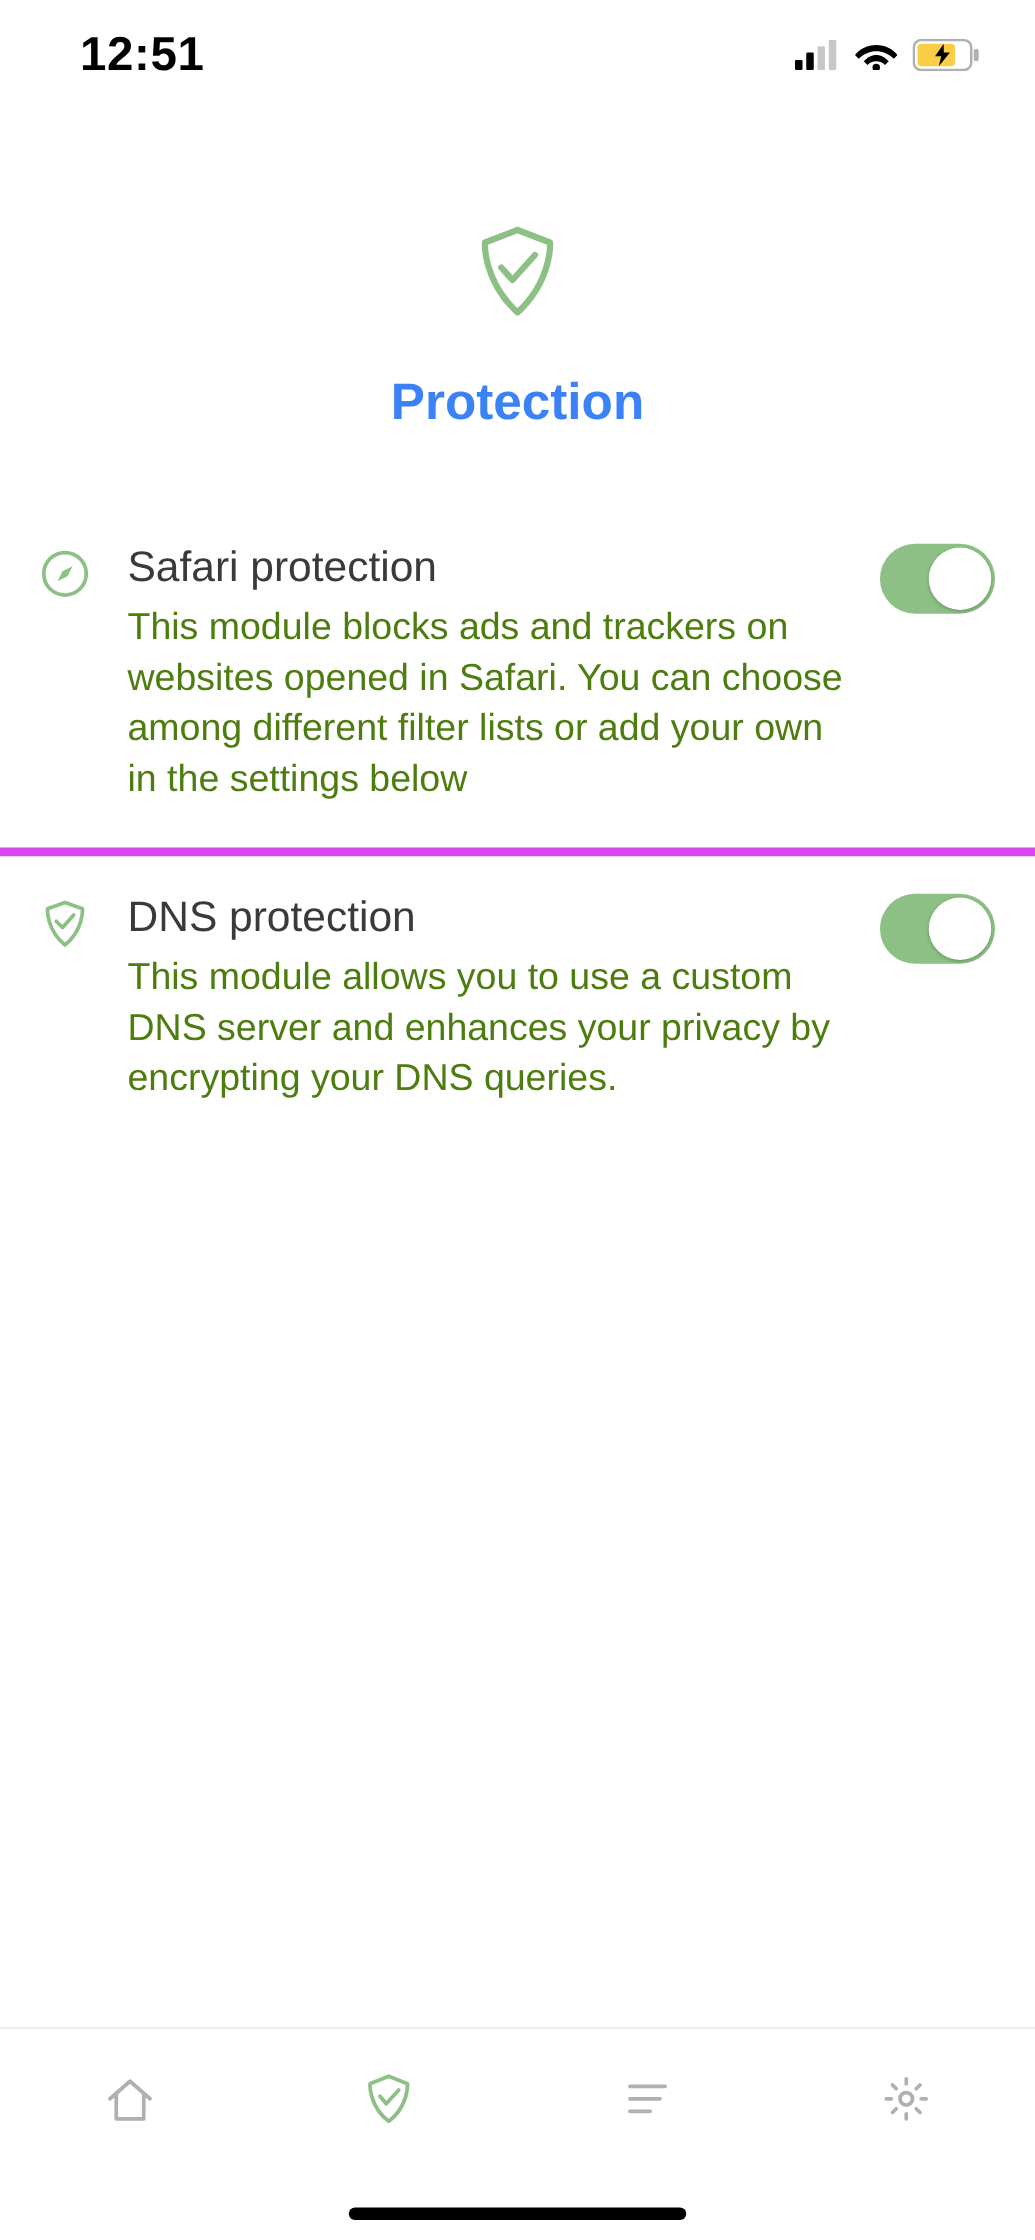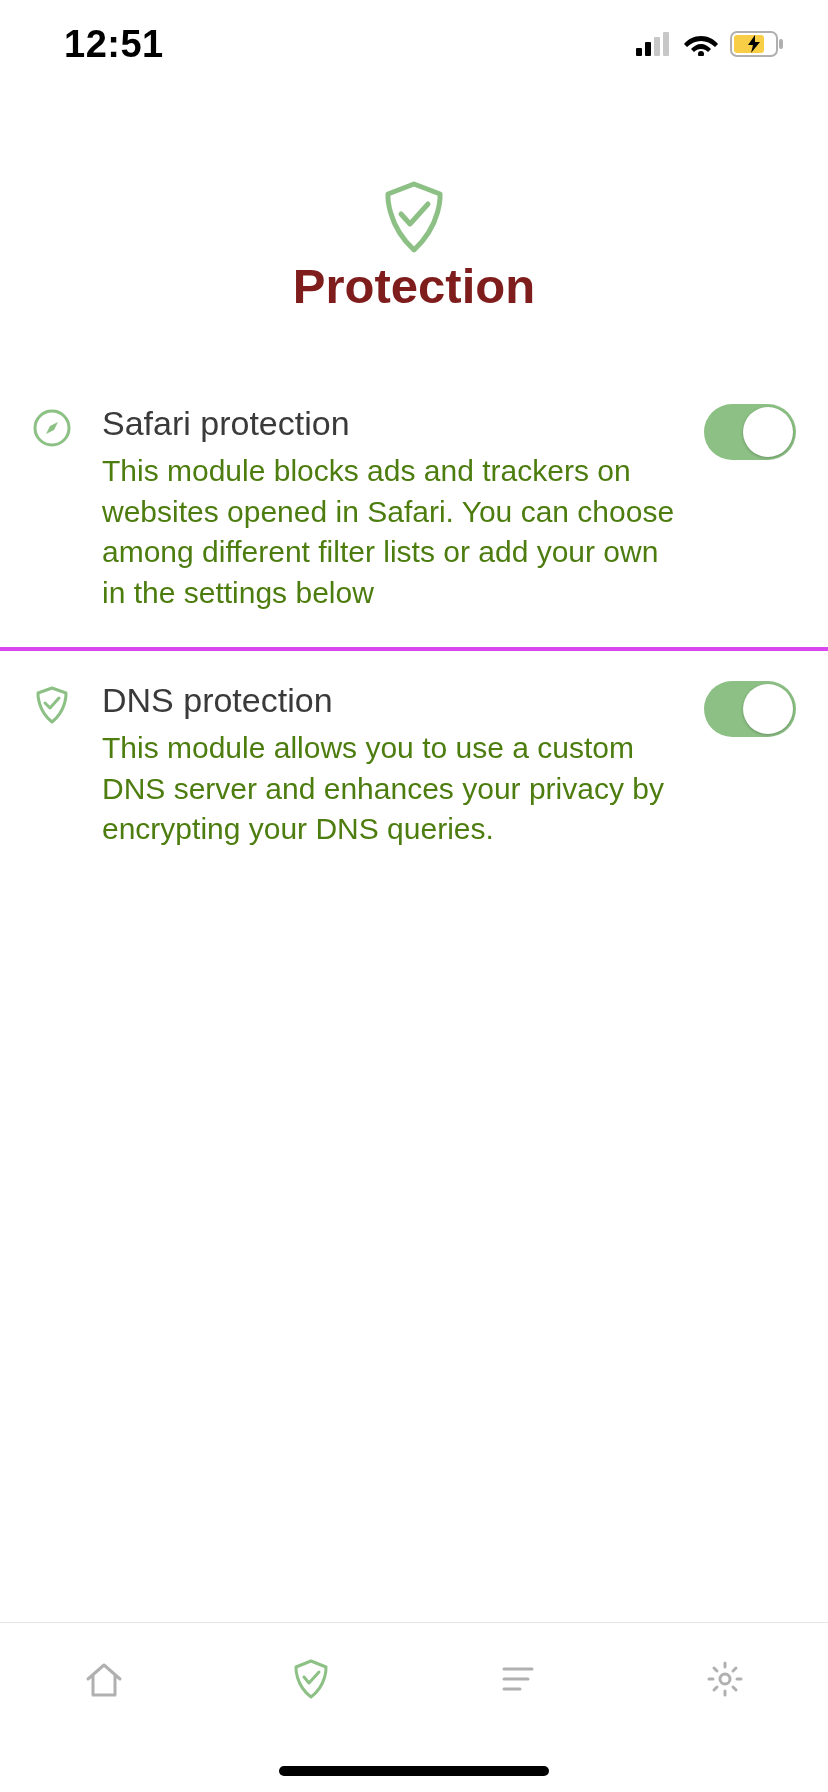--- a/index.html
+++ b/index.html
@@ -5,24 +5,24 @@
   * { box-sizing: border-box; margin: 0; padding: 0; }
   html, body { width: 828px; height: 1792px; background: #fff; font-family: -apple-system, "Helvetica Neue", Arial, sans-serif; color: #4a4a4a; overflow: hidden; }
 
   
   .status-bar { position: relative; width: 100%; height: 88px; display: flex; align-items: center; justify-content: space-between; padding: 0 40px; }
   .status-time { font-size: 38px; font-weight: 600; color: #000; letter-spacing: 0.5px; padding-left: 24px; }
   .status-icons { display: flex; align-items: center; gap: 12px; padding-right: 4px; }
 
   
   .header { display: flex; flex-direction: column; align-items: center; padding-top: 90px; padding-bottom: 60px; }
-  .page-title { font-size: 49px; font-weight: 700; color: #7f1d1d; }
+  .page-title { font-size: 41px; font-weight: 700; color: #3b82f6; margin-top: 40px; }
 
   
-  .item { display: flex; align-items: flex-start; padding: 30px 32px 34px 32px; border-bottom: 4px solid #d946ef; }
+  .item { display: flex; align-items: flex-start; padding: 30px 32px 34px 32px; border-bottom: 7px solid #d946ef; }
   .item:last-child { border-bottom: none; }
   .item-icon { width: 40px; height: 40px; flex-shrink: 0; margin-top: 4px; margin-right: 30px; }
   .item-text { flex: 1; padding-right: 20px; }
   .item-title { font-size: 34px; font-weight: 500; color: #3a3a3a; margin-bottom: 8px; }
   .item-desc { font-size: 30px; line-height: 1.35; color: #4d7c0f; }
 
   
   .toggle { width: 92px; height: 56px; background: #8cc084; border-radius: 28px; position: relative; flex-shrink: 0; margin-top: 0; align-self: flex-start; }
   .toggle .knob { position: absolute; width: 50px; height: 50px; background: #fff; border-radius: 50%; top: 3px; right: 3px; box-shadow: 0 1px 3px rgba(0,0,0,0.25); }
 

